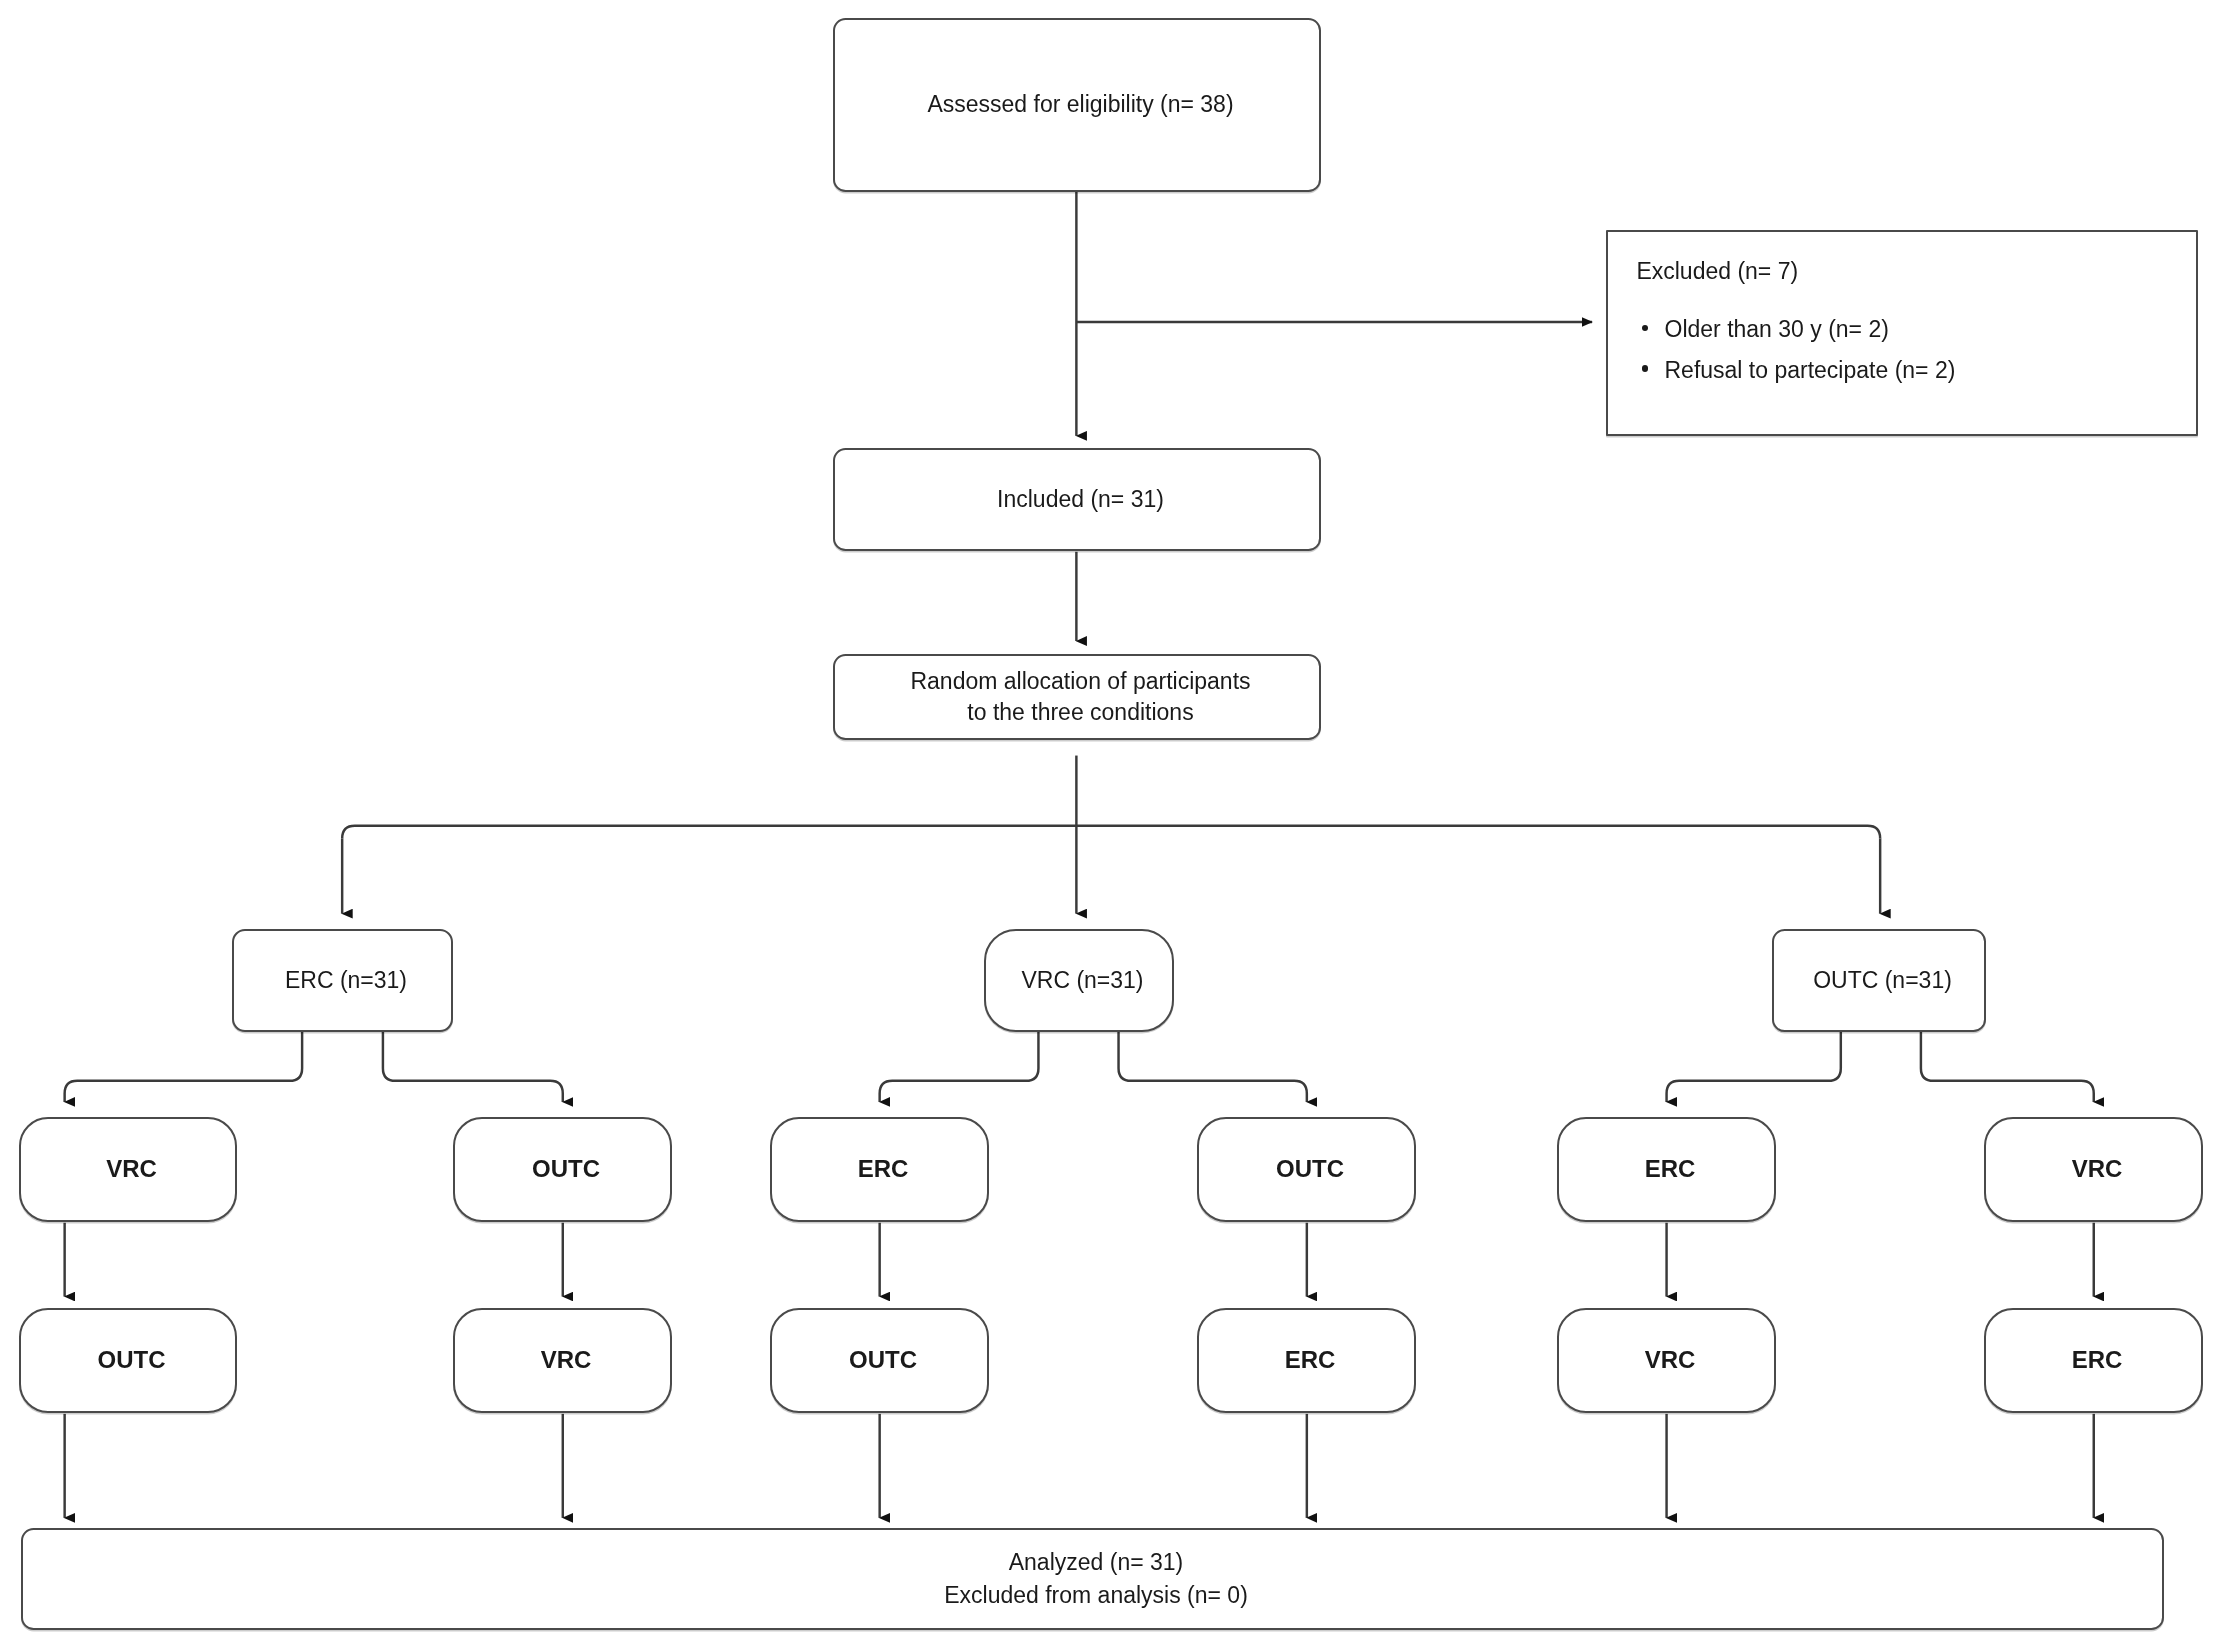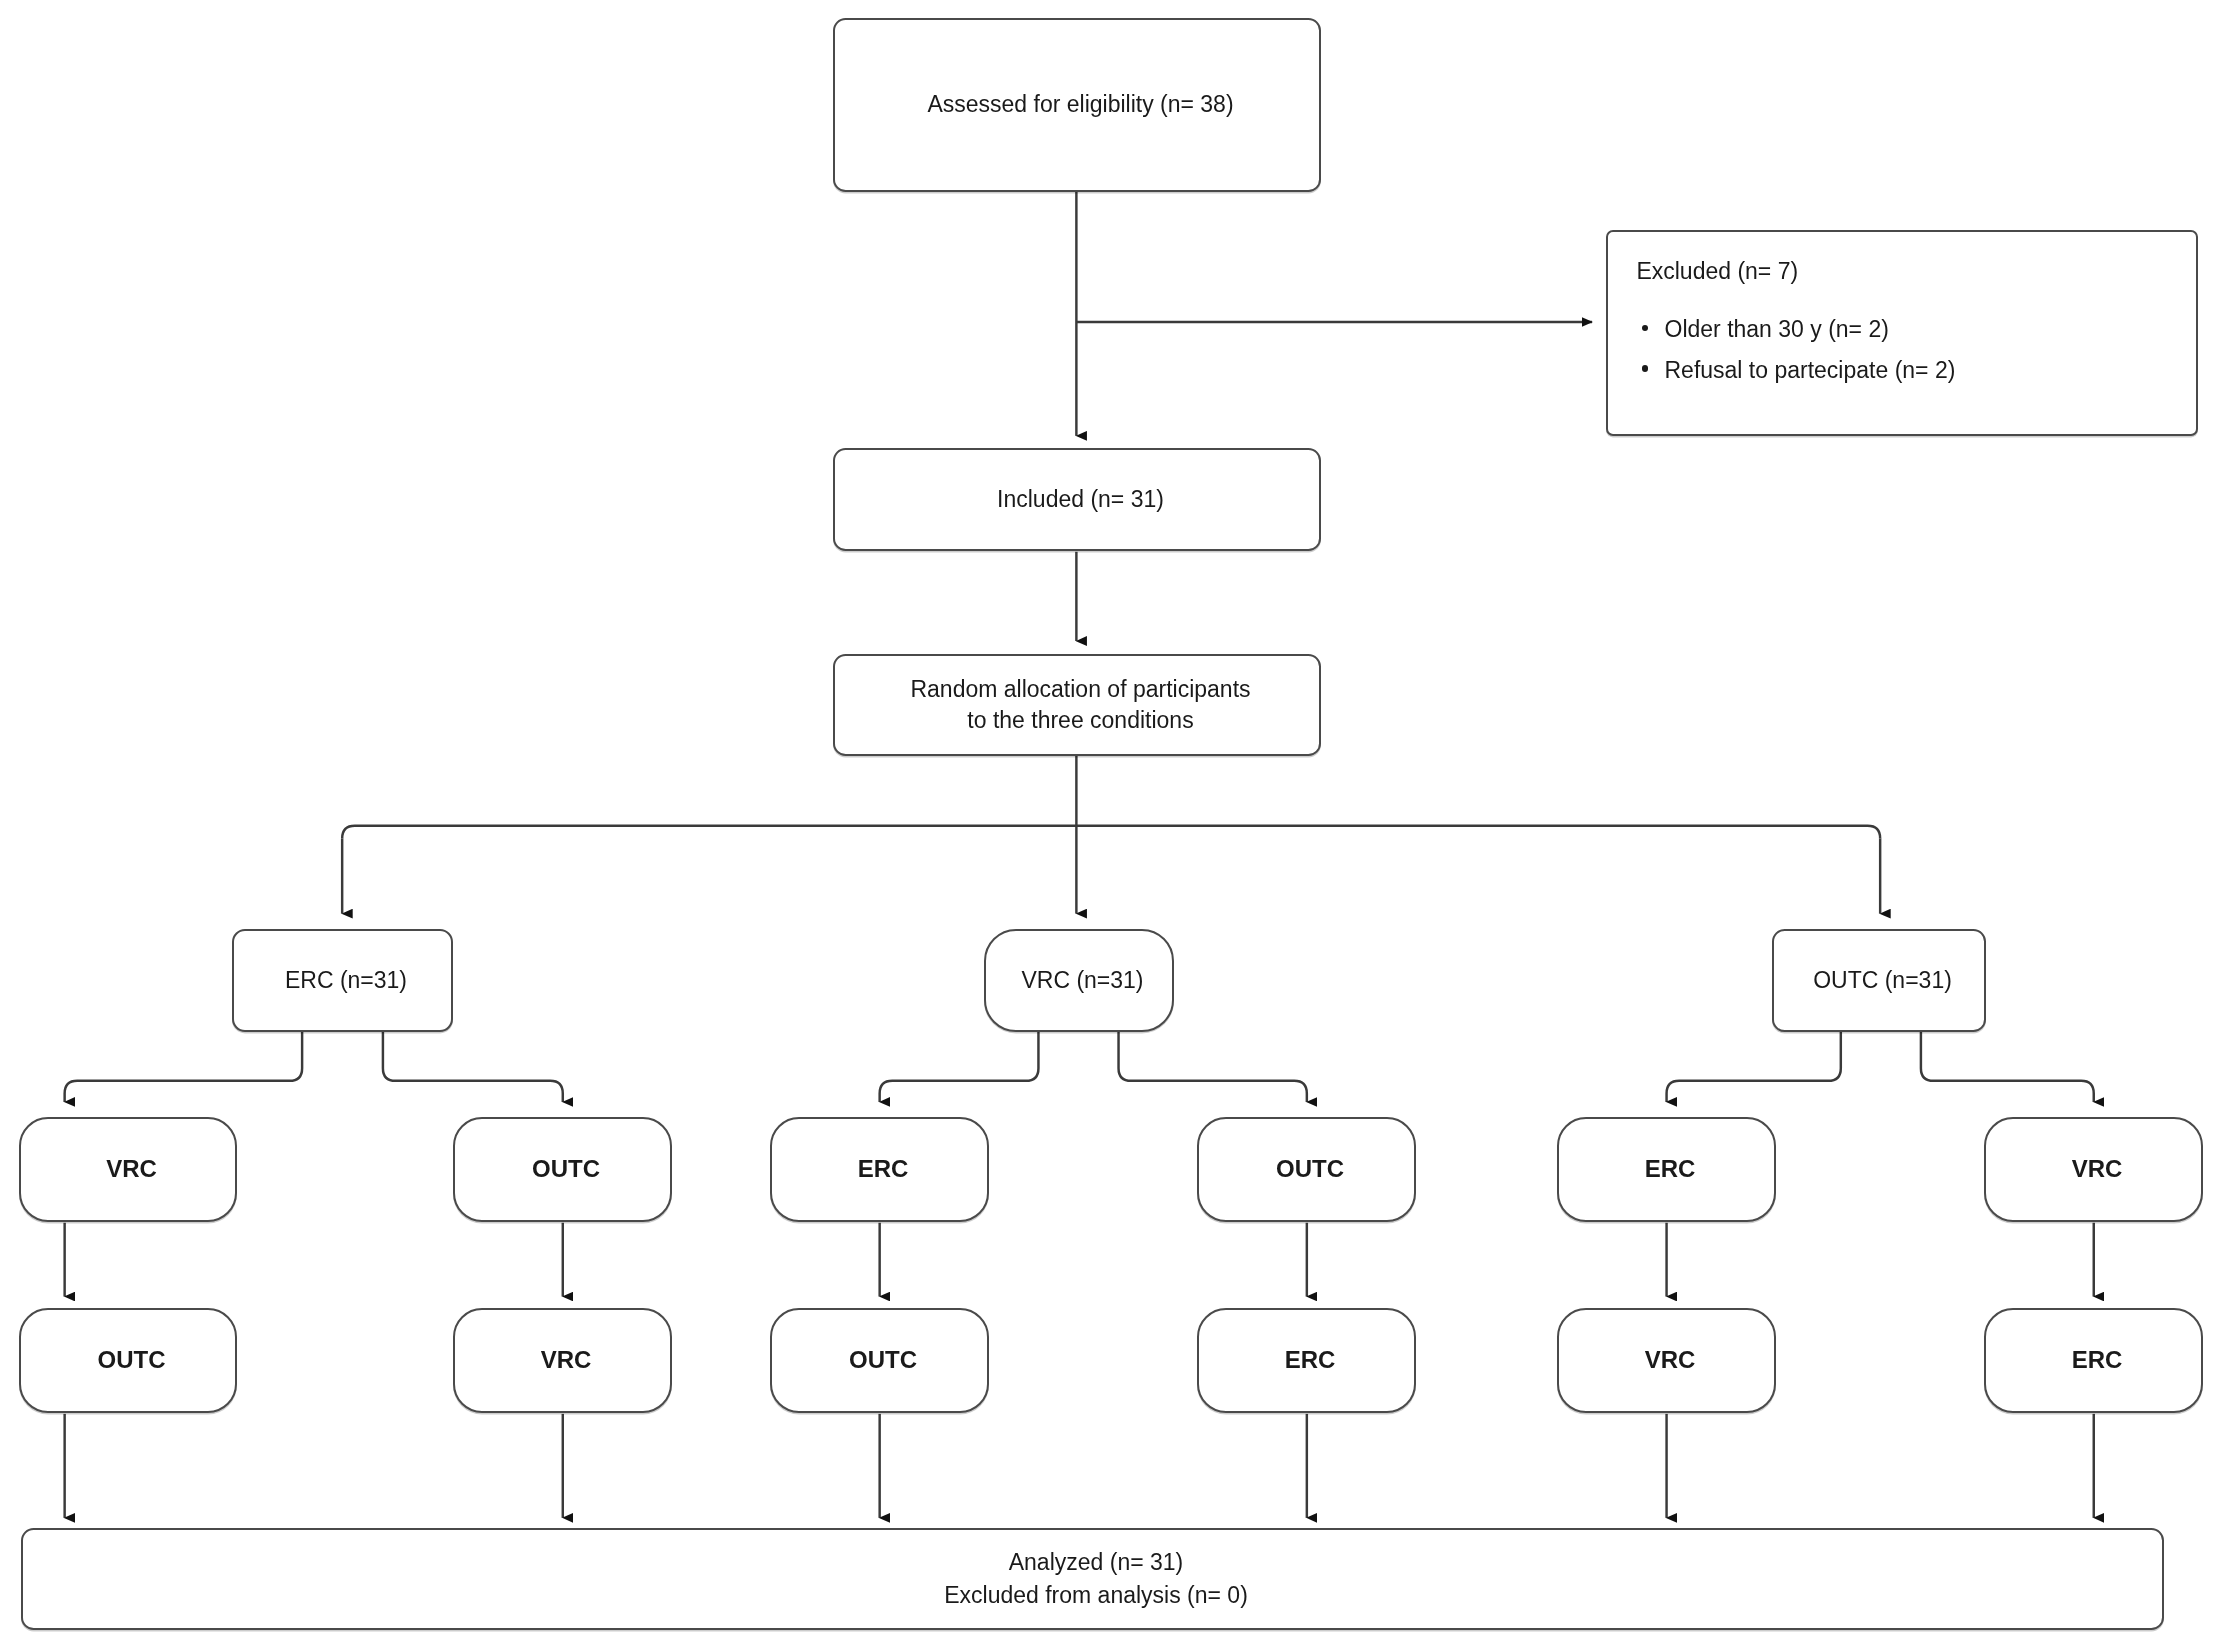--- a/index.html
+++ b/index.html
@@ -23,21 +23,21 @@
     box-shadow:0 1.4px 0 rgba(0,0,0,0.20);
     padding-left:7px;
   }
   .node .txt{display:block;padding:0 9.8px;white-space:pre-line;}
   .node.small{font-size:24px;border-radius:29px;font-weight:bold;}
   .node.excl{
     align-items:flex-start;
     justify-content:flex-start;
     text-align:left;
     padding:24px 24px 21px 27px;
-    border-radius:7px;
+    border-radius:1px;
   }
   .excl-title{font-size:23px;color:#1a1a1a;margin:0 0 27px 1.4px;display:block;}
   .excl-list{list-style:none;margin:0;padding:0;}
   .excl-list li{
     position:relative;
     padding-left:29.5px;
     font-size:23px;
     color:#1a1a1a;
     margin-bottom:9.8px;
     white-space:nowrap;
@@ -112,21 +112,21 @@
         <li><span class="bullet"></span><span>Older than 30 y (n= 2)</span></li>
         <li><span class="bullet"></span><span>Refusal to partecipate (n= 2)</span></li>
       </ul>
     </div>
   </div>
 
   <div class="node" style="left:833px;top:448px;width:488px;height:103px;">
     <span class="txt">Included (n= 31)</span>
   </div>
 
-  <div class="node" style="left:833px;top:654px;width:488px;height:102px;">
+  <div class="node" style="left:833px;top:654px;width:488px;height:86px;">
     <span class="txt">Random allocation of participants
 to the three conditions</span>
   </div>
 
   <div class="node" style="left:232px;top:929px;width:221px;height:103px;border-radius:13px;">
     <span class="txt">ERC (n=31)</span>
   </div>
   <div class="node" style="left:984px;top:929px;width:190px;height:103px;border-radius:32px;">
     <span class="txt">VRC (n=31)</span>
   </div>

